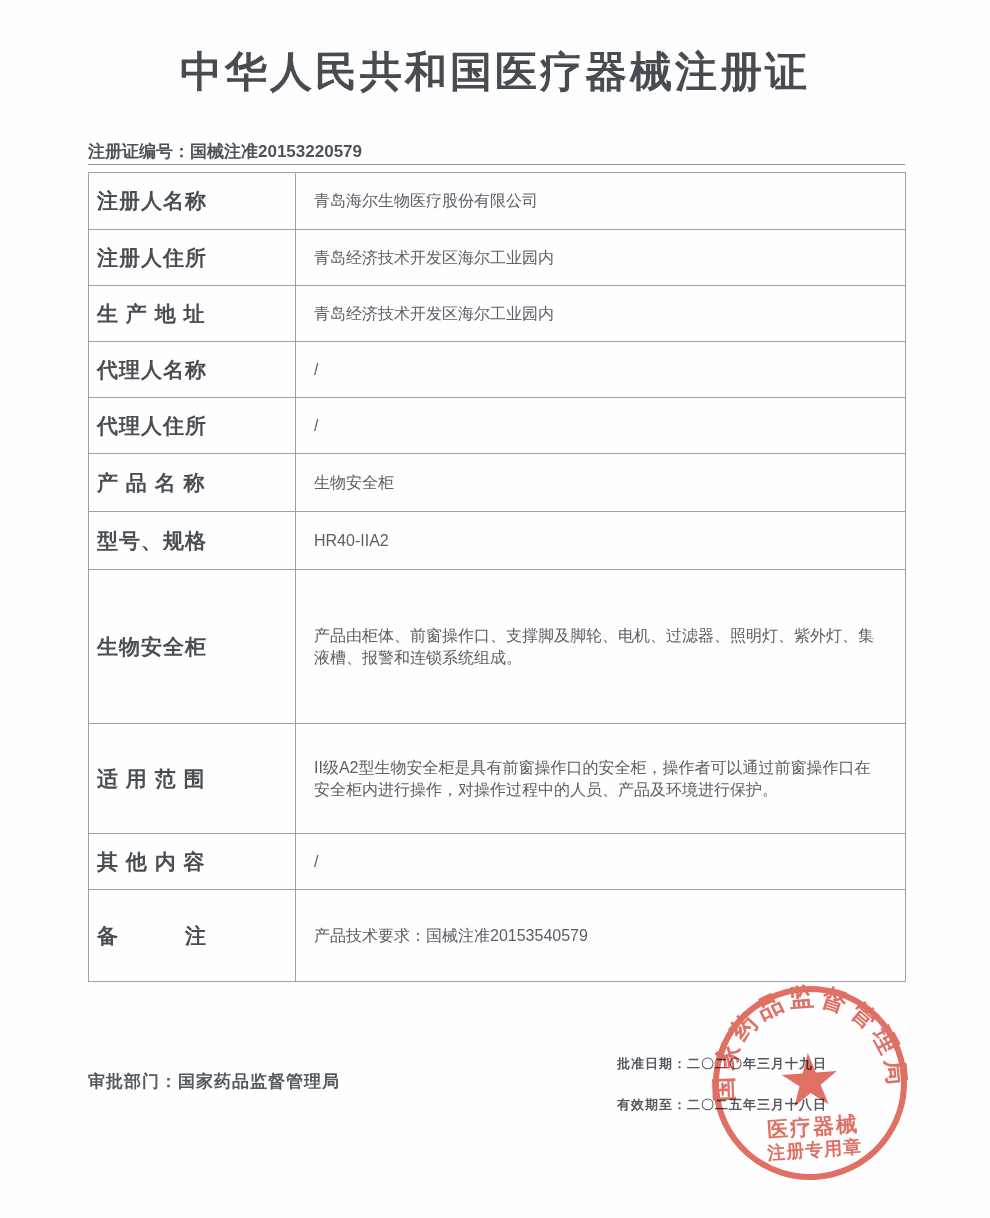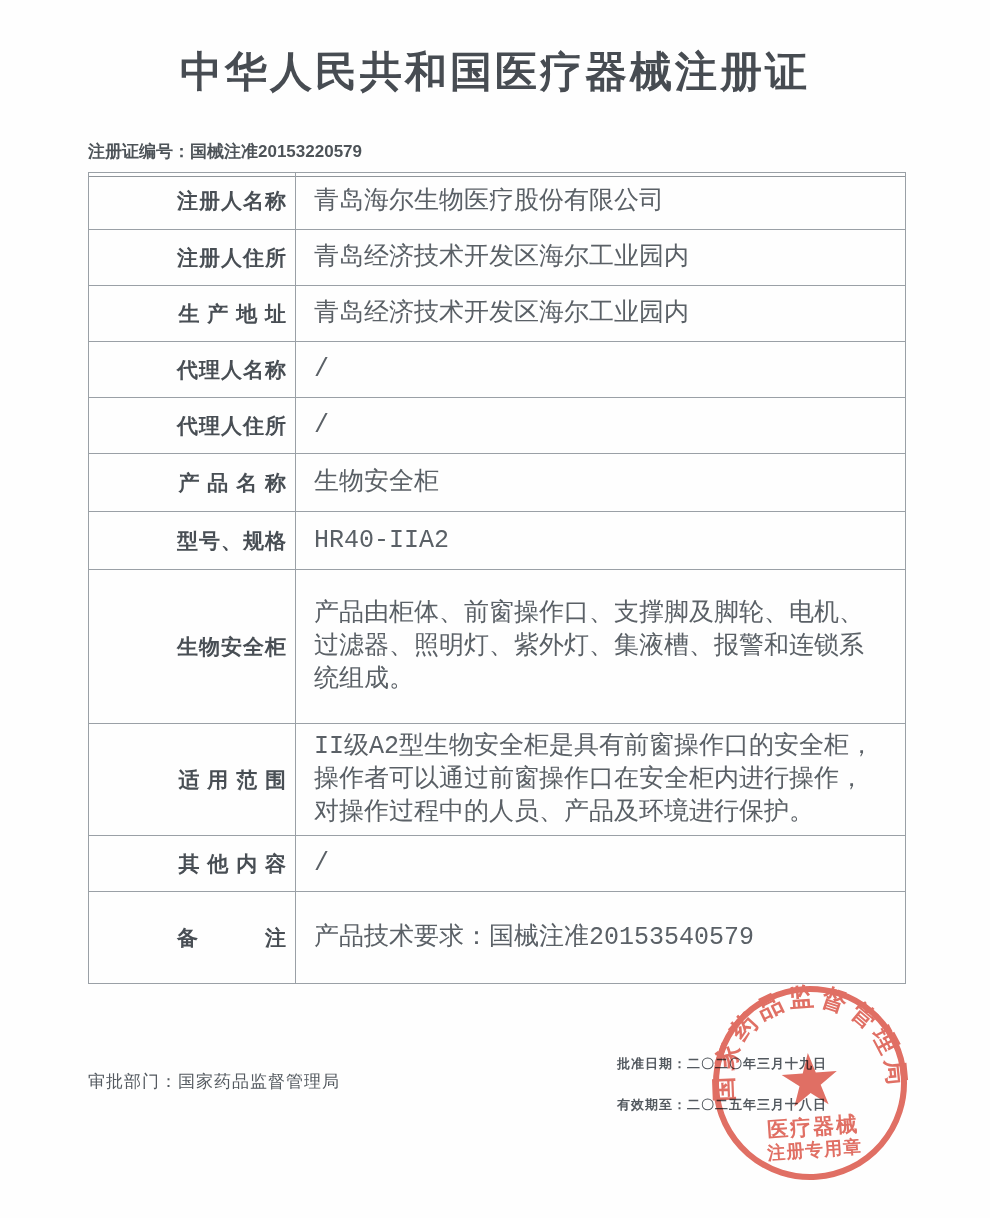--- a/index.html
+++ b/index.html
@@ -12,60 +12,59 @@
   }
   .doc-title{
     position:absolute;left:0;top:44px;width:990px;
     text-align:center;
     font-size:42px;font-weight:bold;letter-spacing:3px;
     color:#474c52;
   }
   .reg-line{
     position:absolute;left:88px;top:140px;width:817px;
     font-size:17px;color:#4d5358;font-weight:bold;
-    padding-bottom:13px;
+    padding-bottom:1px;
     border-bottom:1px solid #8f959a;
   }
   .reg-line .reg-value{font-weight:bold;color:#4d5358;}
   table.cert{
     position:absolute;left:88px;top:172px;
     width:818px;border-collapse:collapse;table-layout:fixed;
   }
   table.cert td{
     border:1px solid #9aa0a6;
     vertical-align:middle;
   }
   td.lbl{
     width:190px;
-    text-align:right;
+    text-align:left;
     font-size:21px;font-weight:bold;color:#484e54;
     letter-spacing:1px;
     padding:12px 8px;
   }
   td.val{
-    font-size:25px;color:#5a6066;
+    font-size:16px;color:#5a6066;
     padding:6px 26px 6px 18px;
     line-height:1.32;
-    font-family:Liberation Mono, monospace;
   }
   tr.r1{height:57px}
   tr.r2{height:56px}
   tr.r3{height:56px}
   tr.r4{height:56px}
   tr.r5{height:56px}
   tr.r6{height:58px}
   tr.r7{height:58px}
   tr.r8{height:154px}
   tr.r9{height:110px}
   tr.r10{height:60px}
   tr.r11{height:56px}
   tr.r12{height:92px}
   .footer-left{
     position:absolute;left:88px;top:1070px;
-    font-size:17px;color:#53595f;font-weight:normal;letter-spacing:1px;
+    font-size:17px;color:#53595f;font-weight:bold;letter-spacing:1px;
   }
   .date-line{
     position:absolute;left:617px;
     font-size:13px;color:#53595f;font-weight:bold;letter-spacing:1px;
   }
   .date-approved{top:1055px;}
   .date-valid{top:1096px;}
   .stamp{
     position:absolute;left:710px;top:983px;
     width:200px;height:200px;

